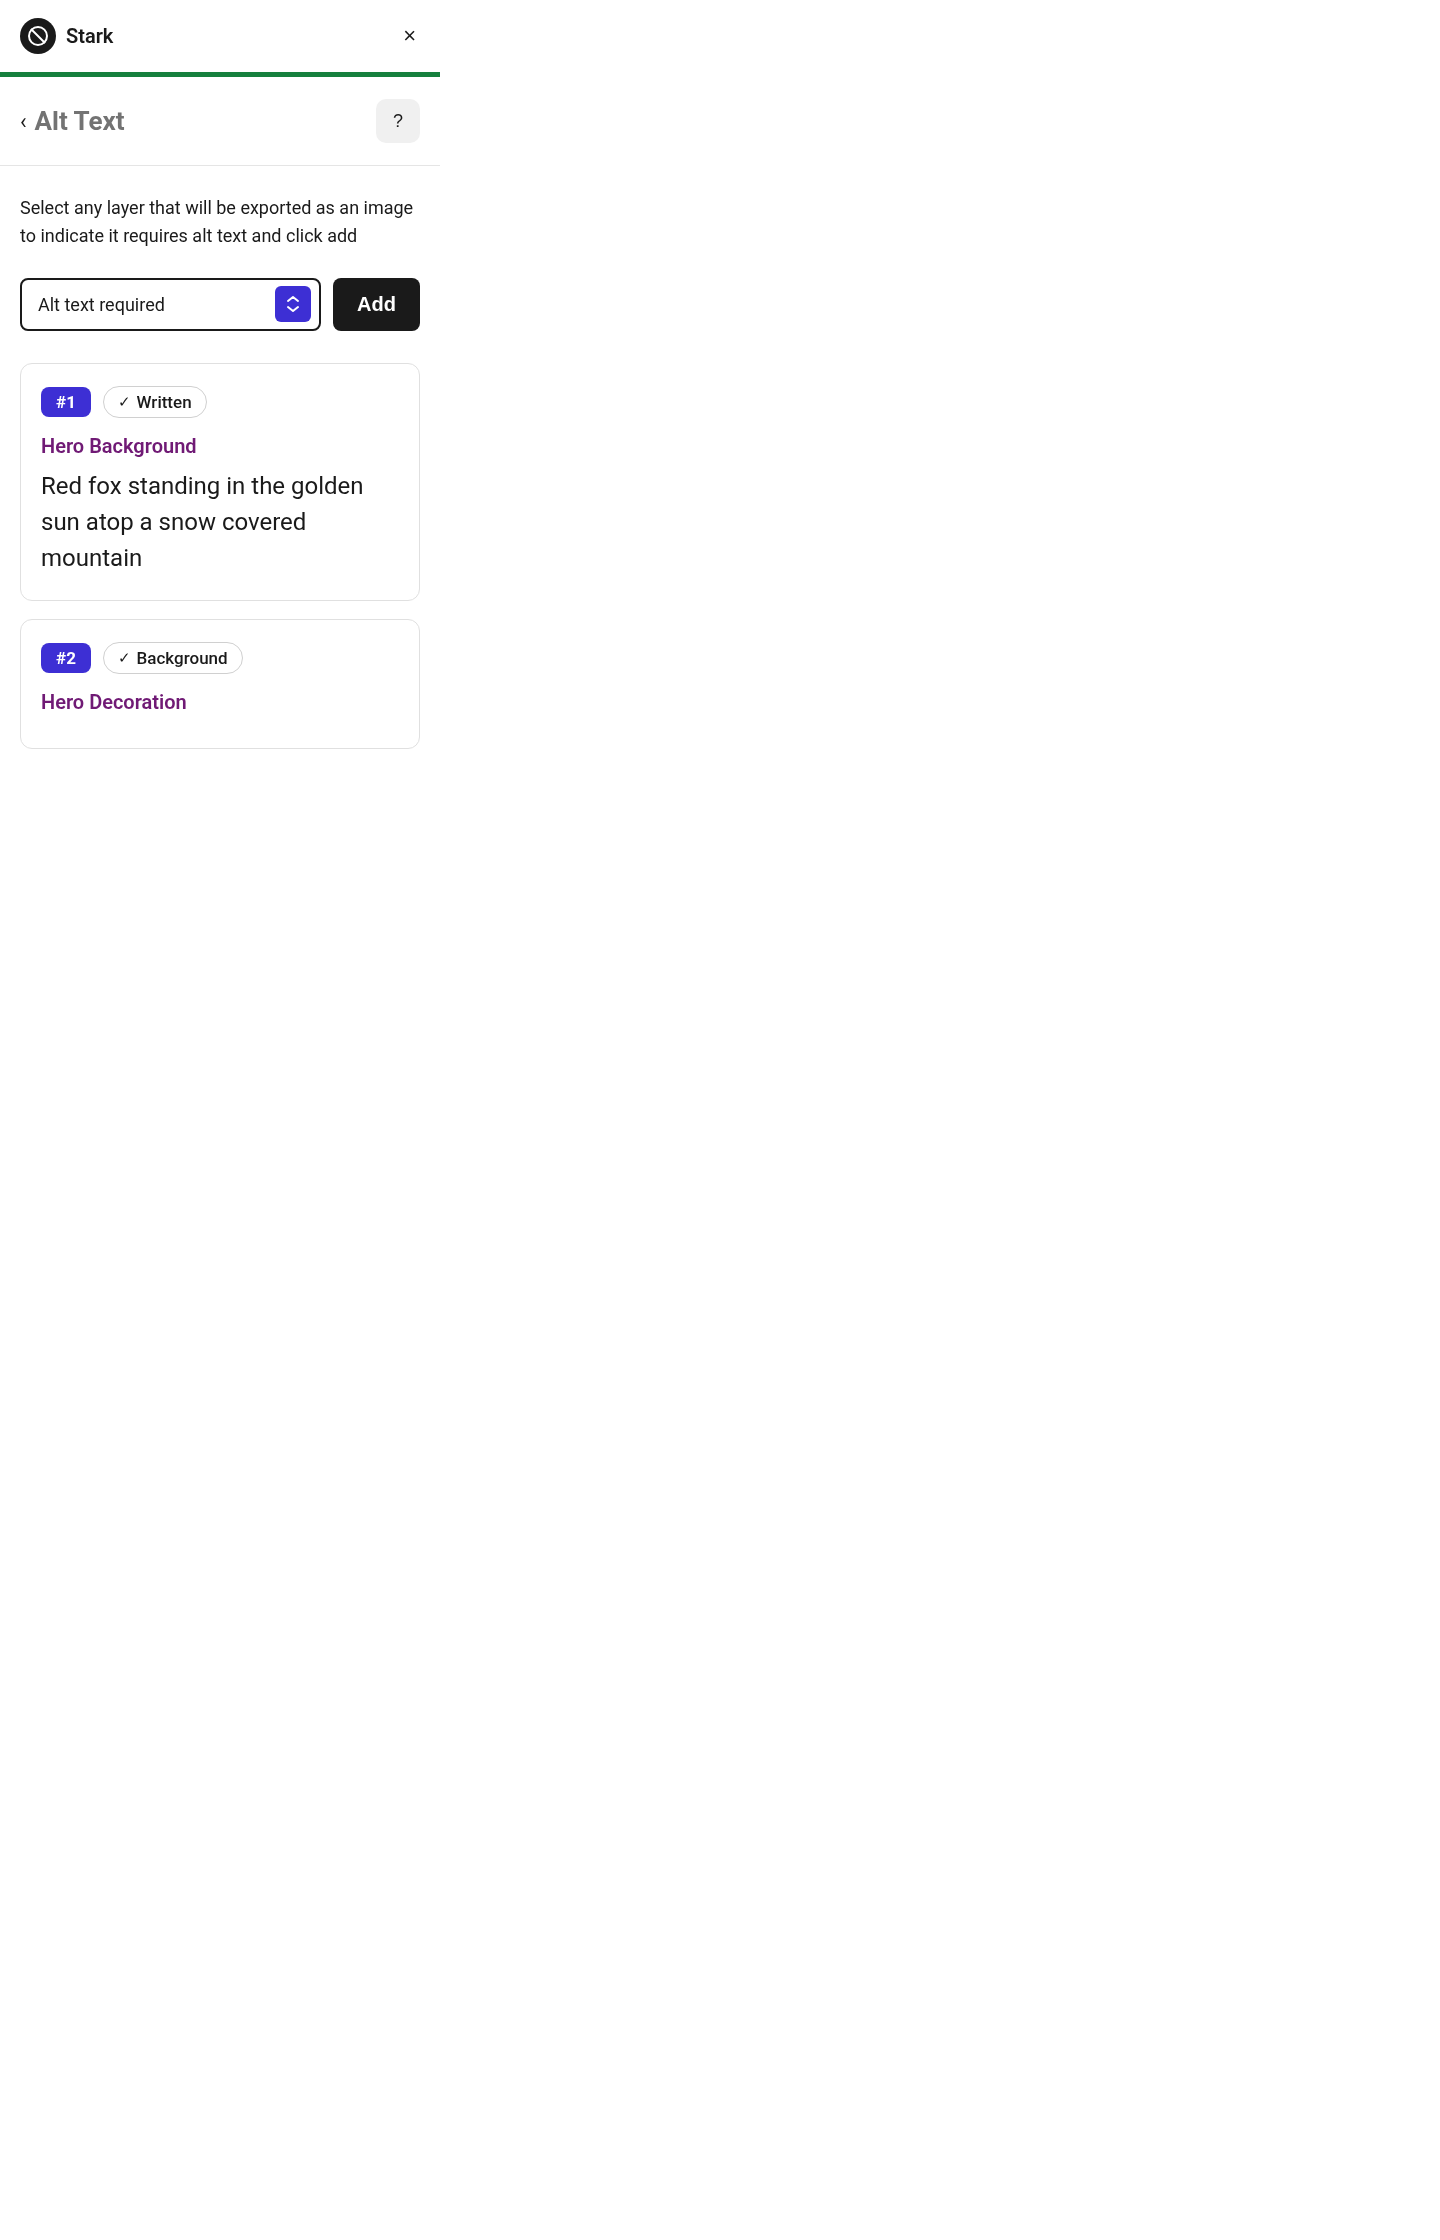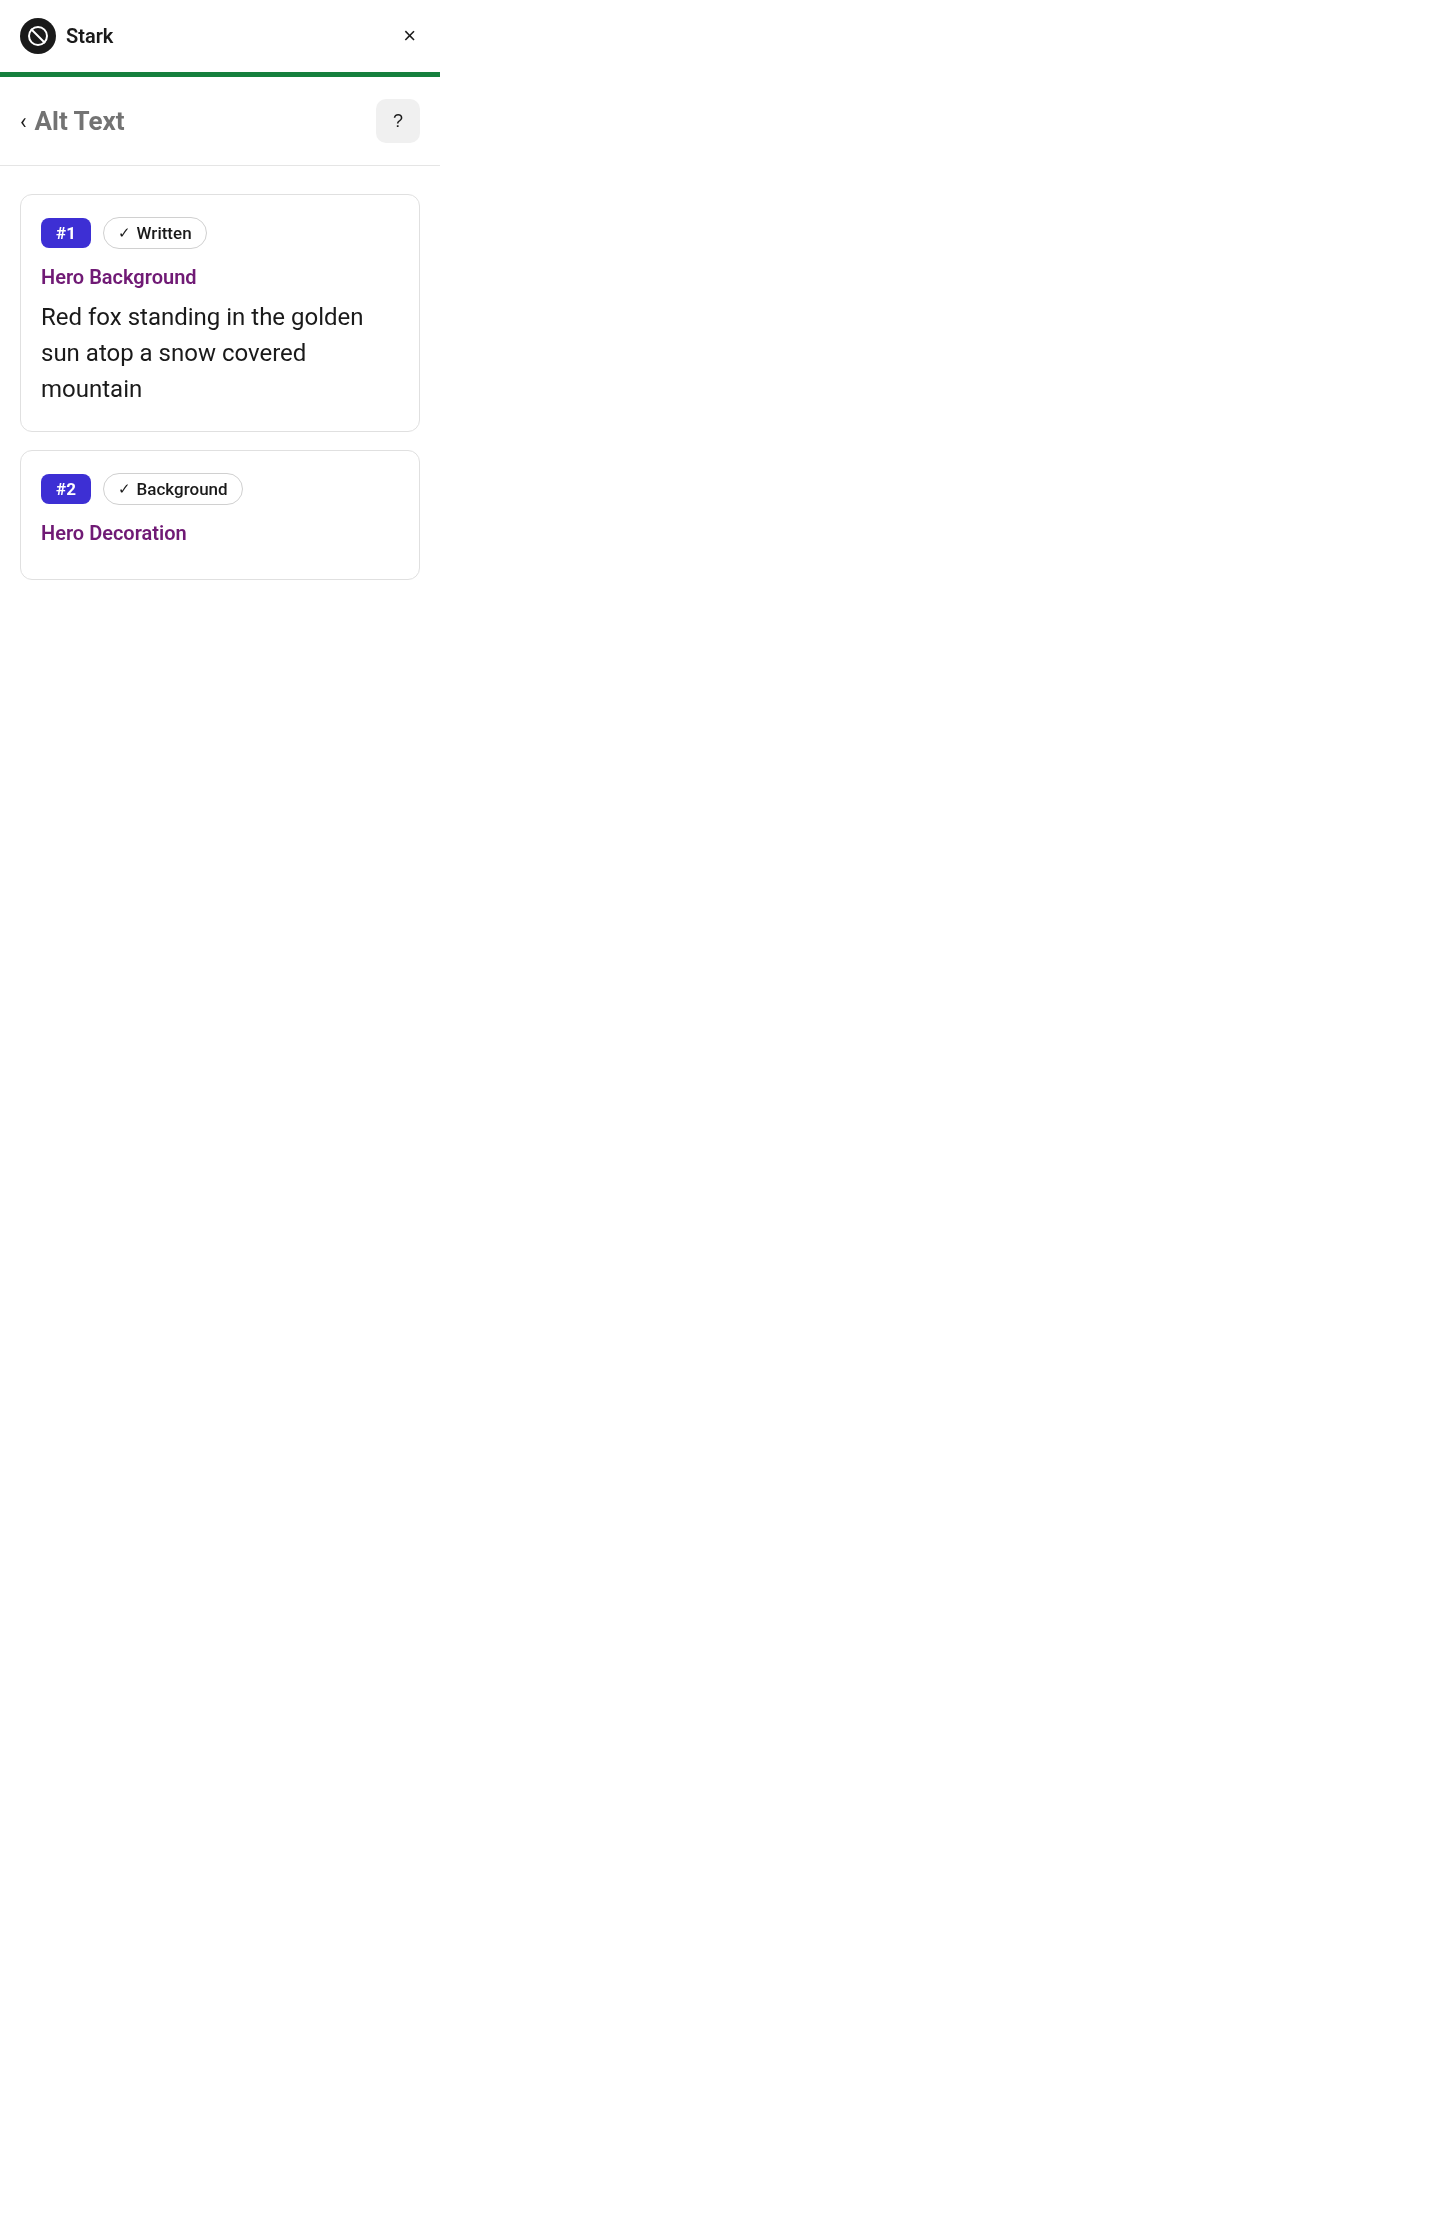--- a/index.html
+++ b/index.html
@@ -250,21 +250,34 @@
     <span class="back-arrow">‹</span>
     <span class="page-title">Alt Text</span>
   </div>
   <button class="help-btn">
     <span style="font-size:18px; font-weight:400;">?</span>
   </button>
 </div>
 
 <div class="main-content">
 
-
+  <p class="description">Select any layer that will be exported as an image to indicate it requires alt text and click add</p>
+
+  <div class="input-row">
+    <div class="select-wrapper">
+      <span class="select-text">Alt text required</span>
+      <div class="select-icon">
+        <svg viewBox="0 0 18 18" fill="none" xmlns="http://www.w3.org/2000/svg">
+          <polyline points="4,6 9,2 14,6" stroke="white" stroke-width="2" fill="none" stroke-linecap="round" stroke-linejoin="round"></polyline>
+          <polyline points="4,12 9,16 14,12" stroke="white" stroke-width="2" fill="none" stroke-linecap="round" stroke-linejoin="round"></polyline>
+        </svg>
+      </div>
+    </div>
+    <button class="add-btn">Add</button>
+  </div>
 
   <div class="card">
     <div class="card-header">
       <span class="number-badge">#1</span>
       <span class="status-badge">
         <span class="checkmark">✓</span>
         <span>Written</span>
       </span>
     </div>
     <div class="layer-name">Hero Background</div>

